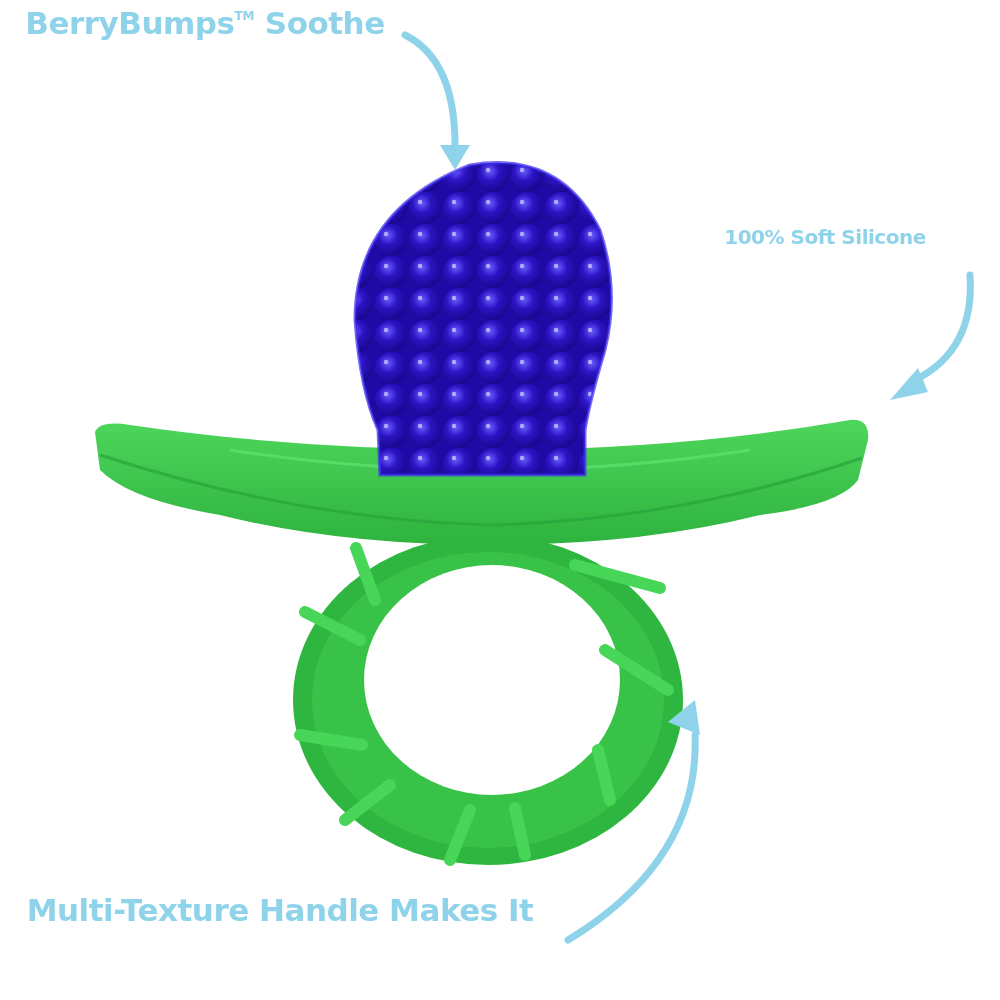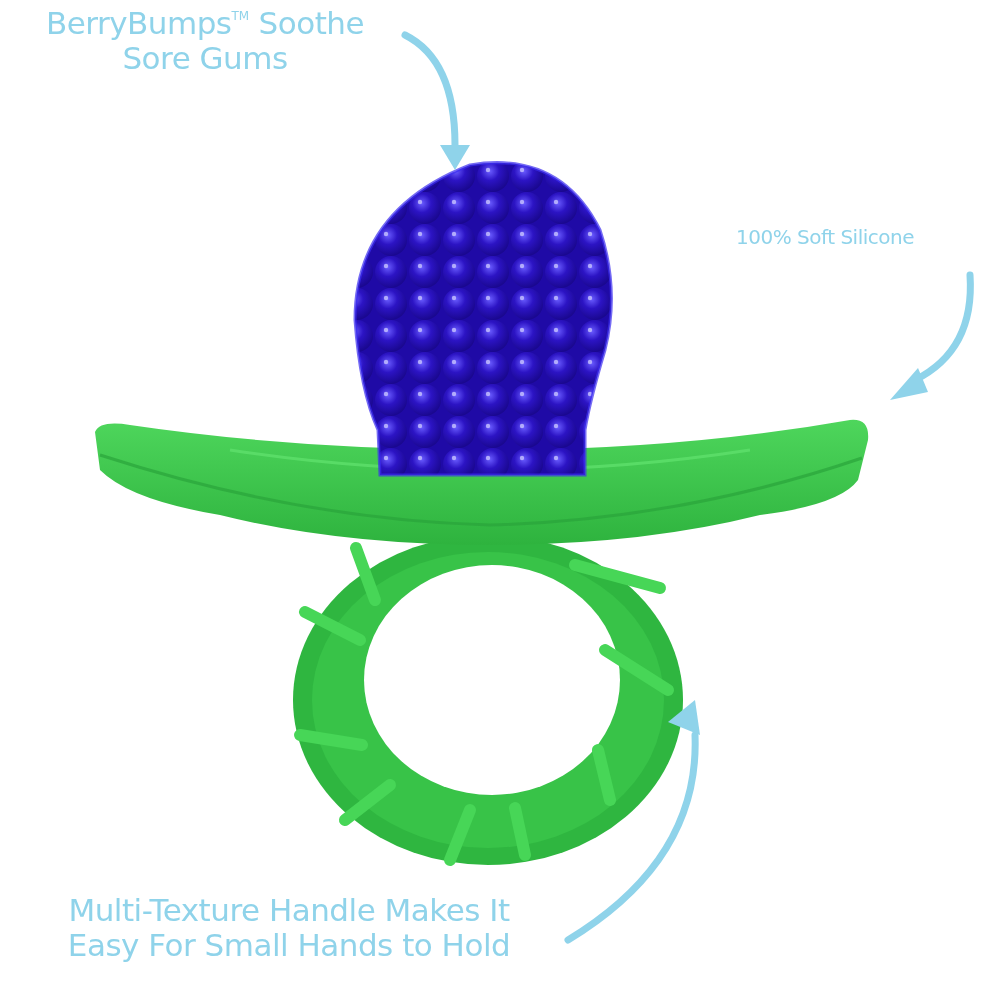--- a/index.html
+++ b/index.html
@@ -1,29 +1,29 @@
 <!DOCTYPE html>
 <html><head>
   <meta charset="utf-8">
   <style>
     html, body { margin: 0; padding: 0; background: #ffffff; }
     body { width: 1000px; height: 1000px; position: relative; overflow: hidden; }
     .canvas { position: absolute; left: 0; top: 0; width: 1000px; height: 1000px; }
     .callout {
       position: absolute;
       font-family: "DejaVu Sans", sans-serif;
-      font-weight: normal;
+      font-weight: bold;
       color: #8fd3ea;
       text-align: center;
       letter-spacing: -0.5px;
       line-height: 1.12;
     }
     .c1 { left: 10px; top: 6px; width: 390px; font-size: 31px; }
     .c2 { left: 660px; top: 226px; width: 330px; font-size: 20px; }
-    .c3 { left: 9px; top: 893px; width: 560px; font-size: 31px; }
+    .c3 { left: 0px; top: 893px; width: 560px; font-size: 31px; }
     .tm { font-size: 12px; vertical-align: 14px; letter-spacing: 0; }
     svg { position: absolute; left: 0; top: 0; }
   </style>
 </head>
 <body>
 
 <div class="canvas">
   <svg width="1000" height="1000" viewBox="0 0 1000 1000">
     <defs>
       <radialGradient id="bead" cx="40%" cy="35%" r="65%">
@@ -83,23 +83,21 @@
 
     <g>
       <path d="M568 940 Q700 860 695 735" stroke="#8fd3ea" stroke-width="7" fill="none" stroke-linecap="round"></path>
       <polygon points="668,722 695,700 700,735" fill="#8fd3ea"></polygon>
     </g>
   </svg>
 </div>
 
 <div class="callout c1">
   <span>BerryBumps</span><span class="tm">TM</span><span> Soothe</span><br>
-  <span>Sore Gums</span>
 </div>
 
 <div class="callout c2">
   <span>100% Soft Silicone</span>
 </div>
 
 <div class="callout c3">
   <span>Multi-Texture Handle Makes It</span><br>
-  <span>Easy For Small Hands to Hold</span>
 </div>
 
 </body></html>

